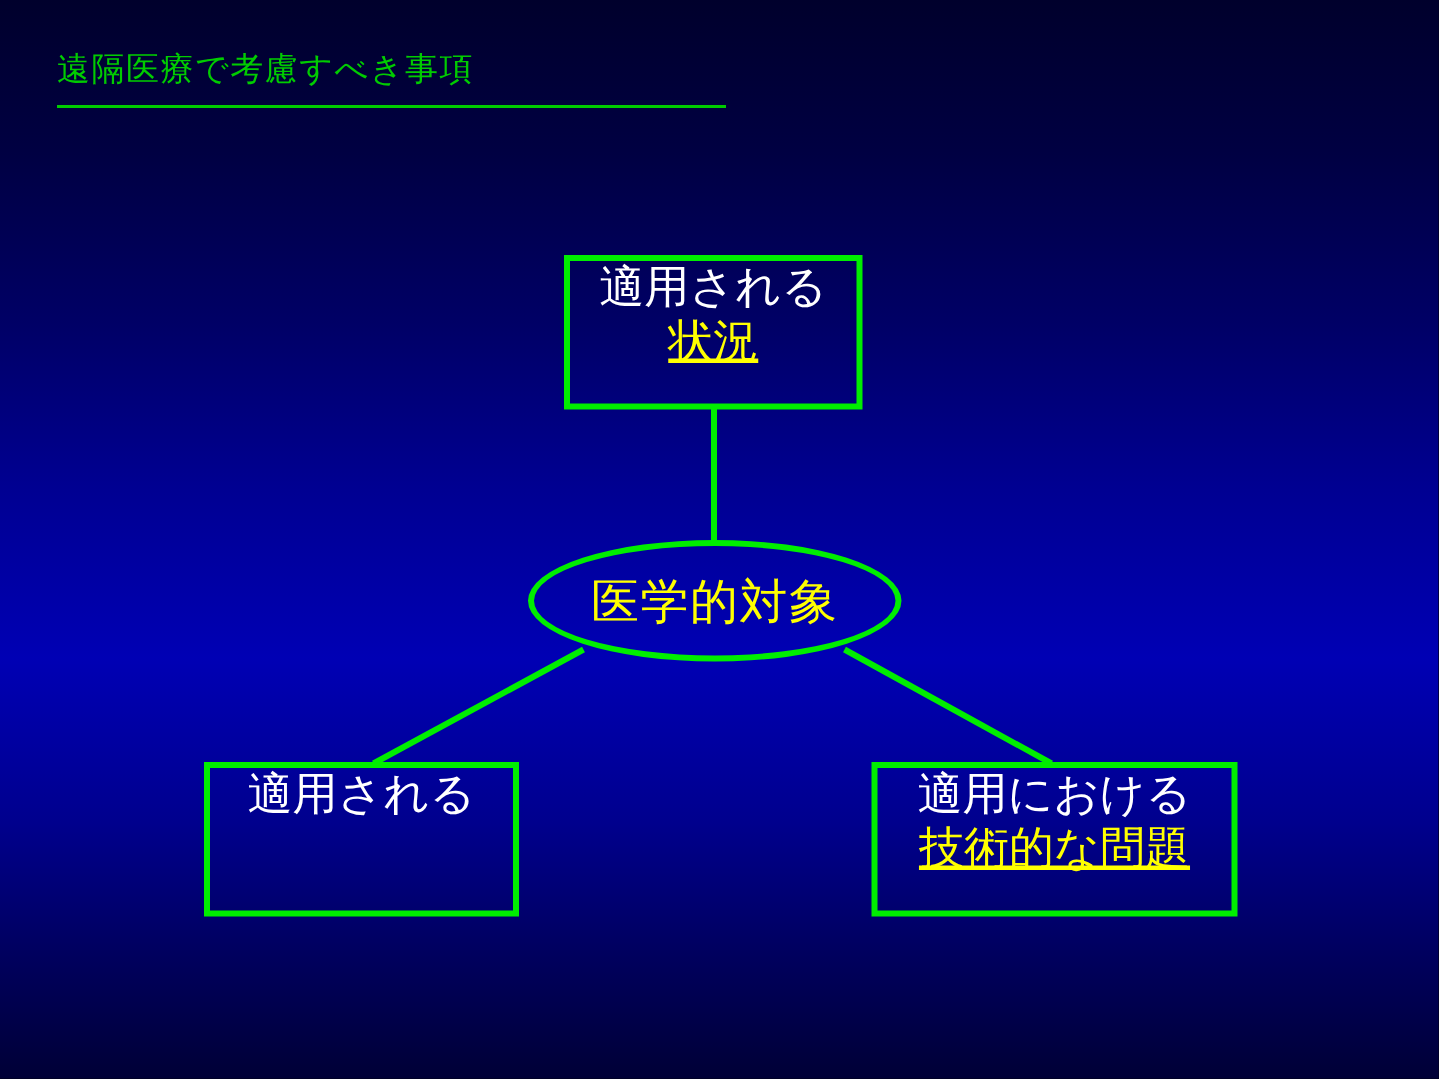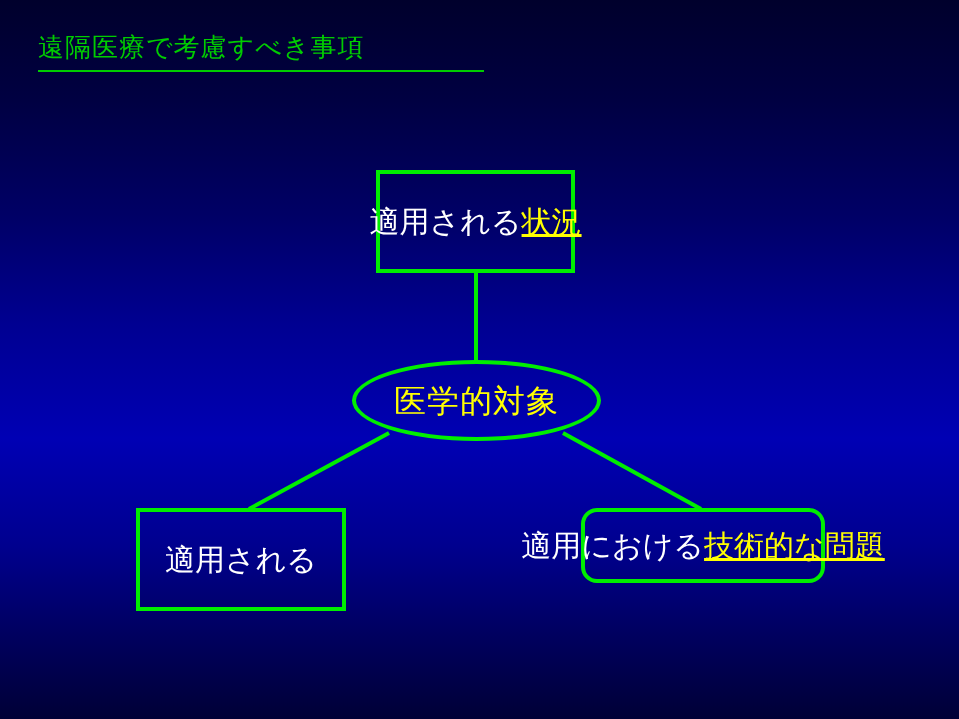--- a/index.html
+++ b/index.html
@@ -24,21 +24,21 @@
         #000060 88%,
         #000036 100%);
   }
 
   
   #title {
     position: absolute;
     left: 38px;
     top: 27px;
     color: #00cc00;
-    font-size: 26px;
+    font-size: 22px;
     line-height: 40px;
     letter-spacing: 1px;
     white-space: nowrap;
     font-weight: normal;
   }
   #title-underline {
     position: absolute;
     left: 38px;
     top: 70px;
     width: 446px;
@@ -56,23 +56,22 @@
     pointer-events: none;
   }
 
   
   .node-box {
     position: absolute;
     box-sizing: border-box;
     border: 4px solid #00ee00;
     background: transparent;
     display: flex;
-    flex-direction: row;
+    flex-direction: column;
     align-items: center;
-    justify-content: center;
   }
   .node-ellipse {
     position: absolute;
     box-sizing: border-box;
     border: 4px solid #00ee00;
     border-radius: 50%;
     background: transparent;
     display: flex;
     align-items: center;
     justify-content: center;
@@ -94,21 +93,21 @@
     color: #ffff00;
     font-size: 32px;
     line-height: 38px;
     white-space: nowrap;
     letter-spacing: 1px;
   }
 
   #node-top      { left: 376px; top: 170px; width: 199px; height: 103px; }
   #node-hub      { left: 352px; top: 360px; width: 249px; height: 81px;  }
   #node-left     { left: 136px; top: 508px; width: 210px; height: 103px; }
-  #node-right    { left: 581px; top: 508px; width: 244px; height: 75px; border-radius: 16px; }
+  #node-right    { left: 581px; top: 508px; width: 244px; height: 103px; }
 </style>
 </head>
 <body>
 
 <div id="slide">
 
   <div id="title">遠隔医療で考慮すべき事項</div>
   <div id="title-underline"></div>
 
   <svg id="connectors" viewBox="0 0 959 719" preserveAspectRatio="none">

